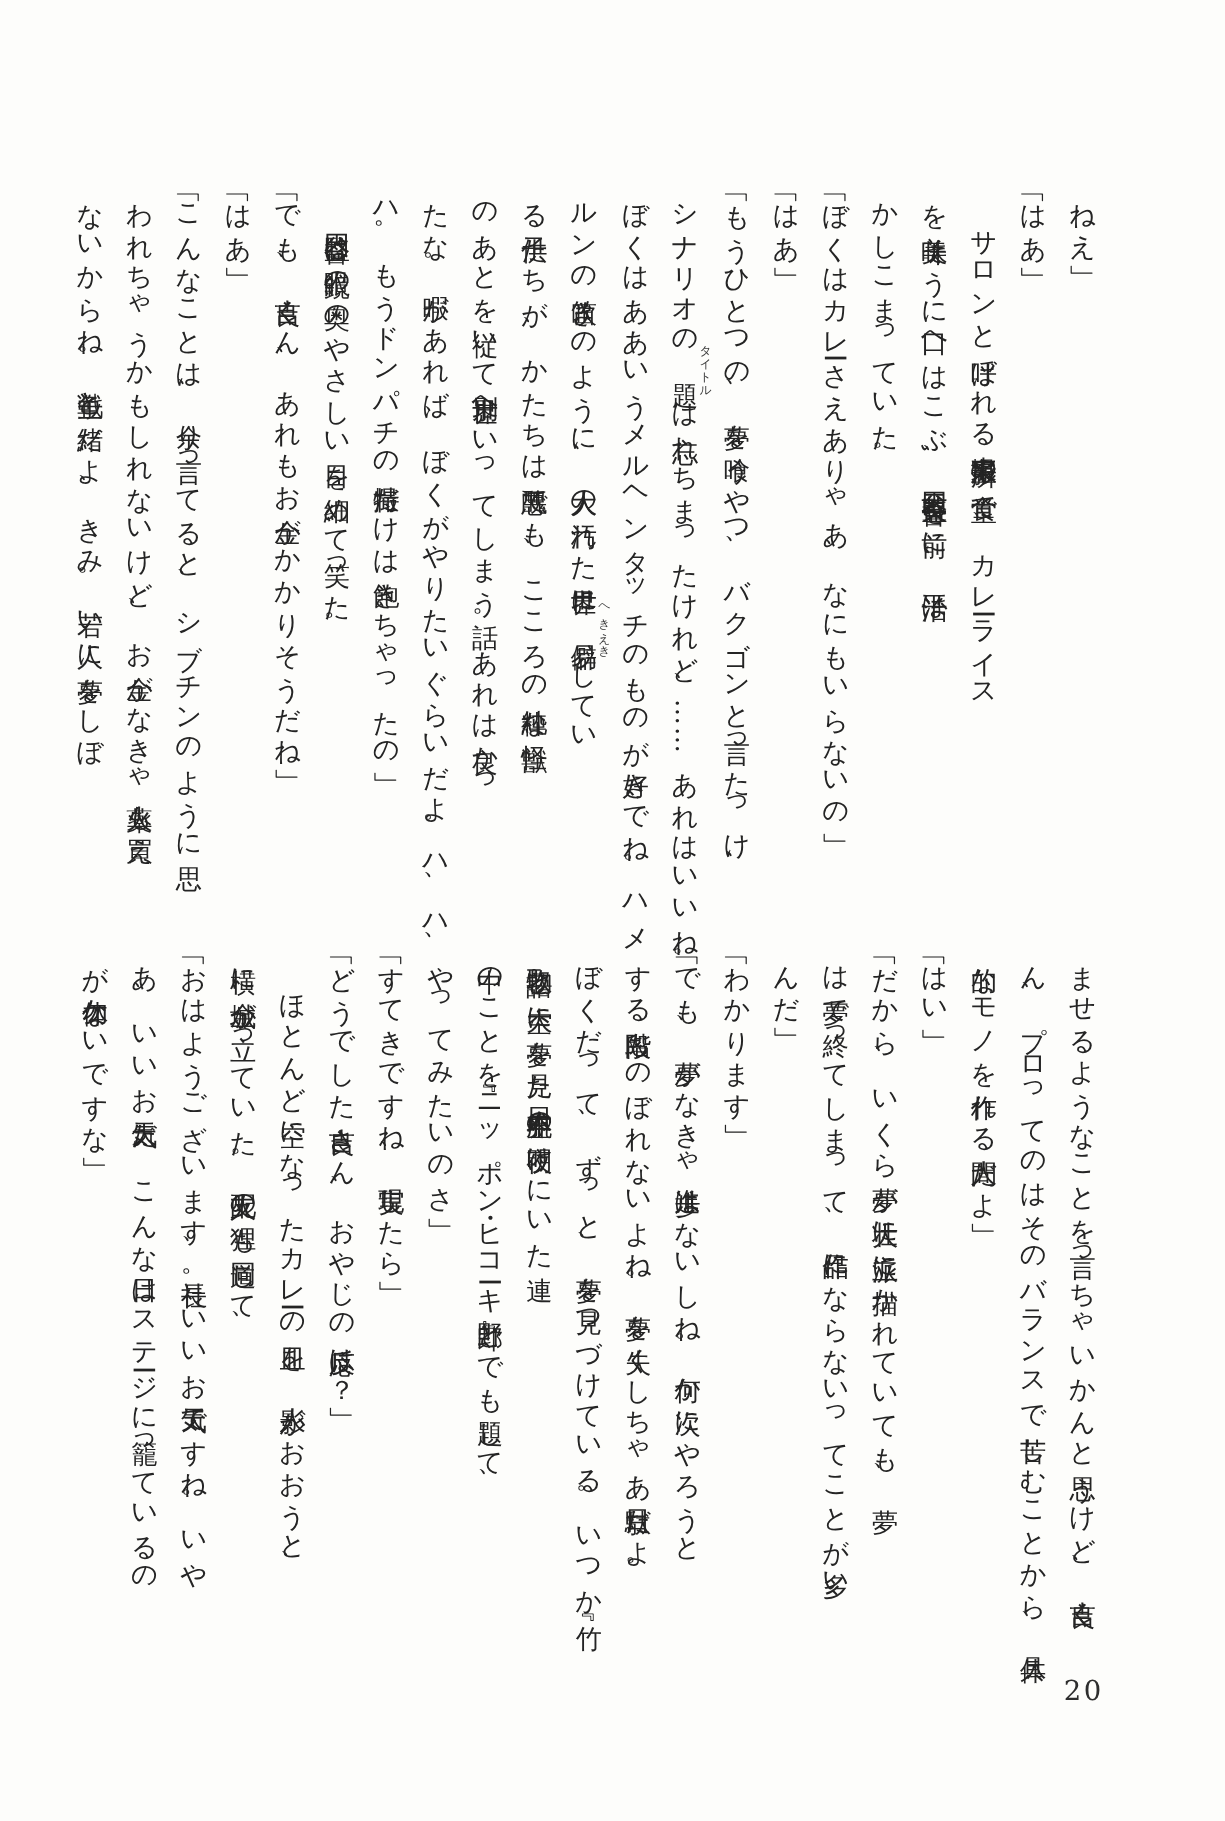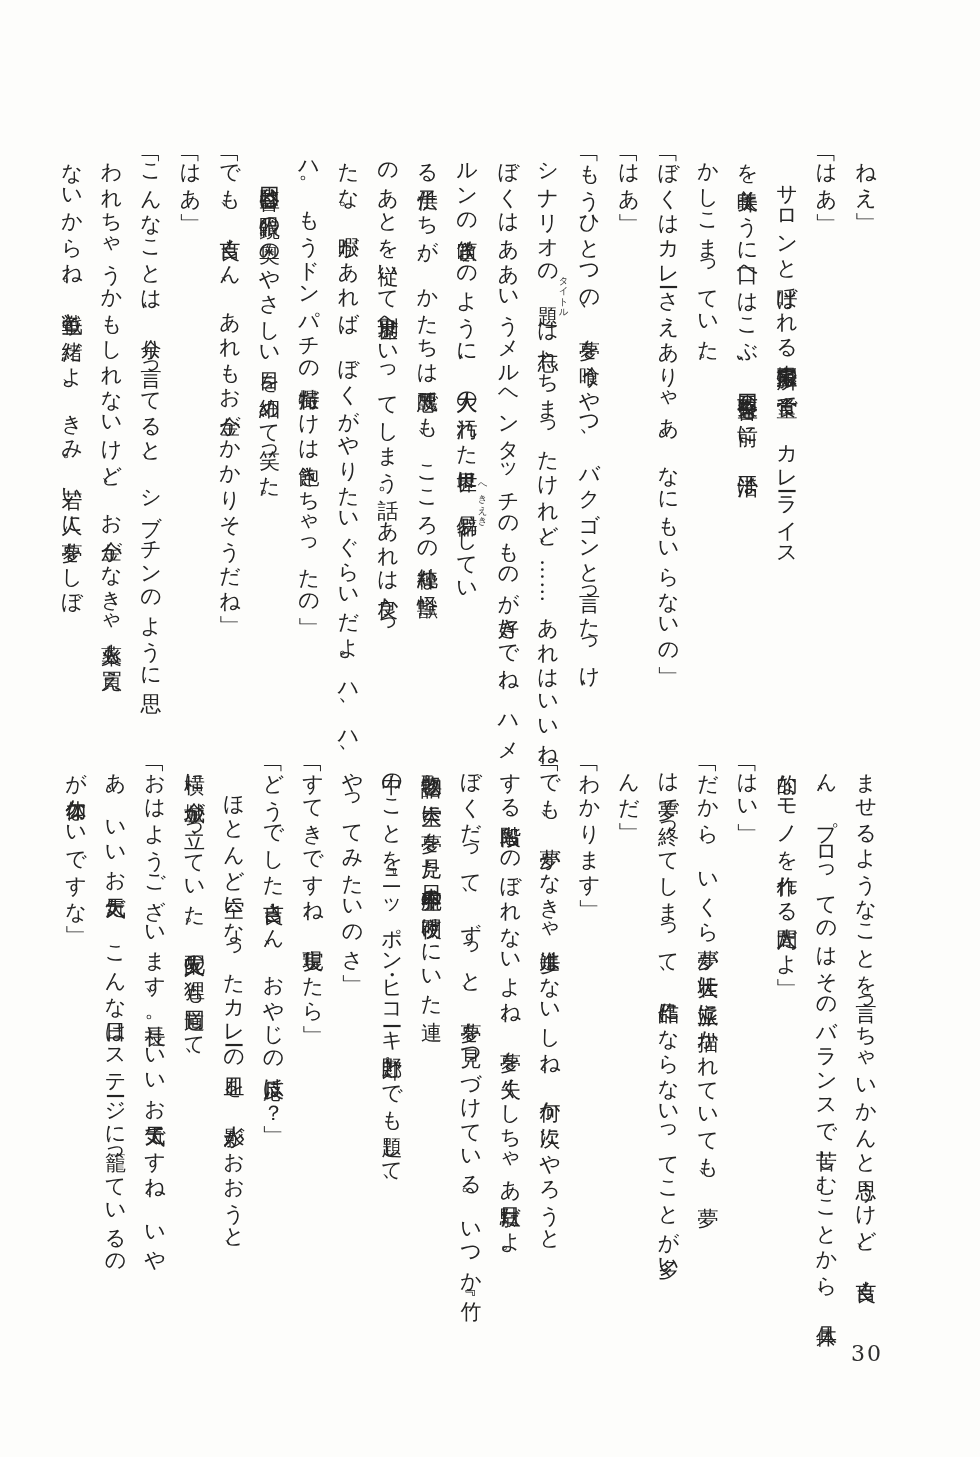--- a/index.html
+++ b/index.html
@@ -96,14 +96,14 @@
       <div class="vline">中のことを『ニッポン・ヒコーキ野郎』とでも題して、</div>
       <div class="vline">やってみたいのさ」</div>
       <div class="vline">「すてきですね、実現したら」</div>
       <div class="vline">「どうでした吉良さん、おやじの反応は？」</div>
       <div class="vline indent">ほとんど空になったカレーの皿を、人影がおおうと、</div>
       <div class="vline">横に金城が立っていた。支配人の狸も同道して、</div>
       <div class="vline">「おはようございます、社長。いいお天気ですね。いや</div>
       <div class="vline">あ、いいお天気だ。こんな日はステージに籠っているの</div>
       <div class="vline">が勿体ないですな」</div>
     </div>
-  <div class="page-number">30</div>
+  <div class="page-number">20</div>
 </div>
 
 </body></html>

